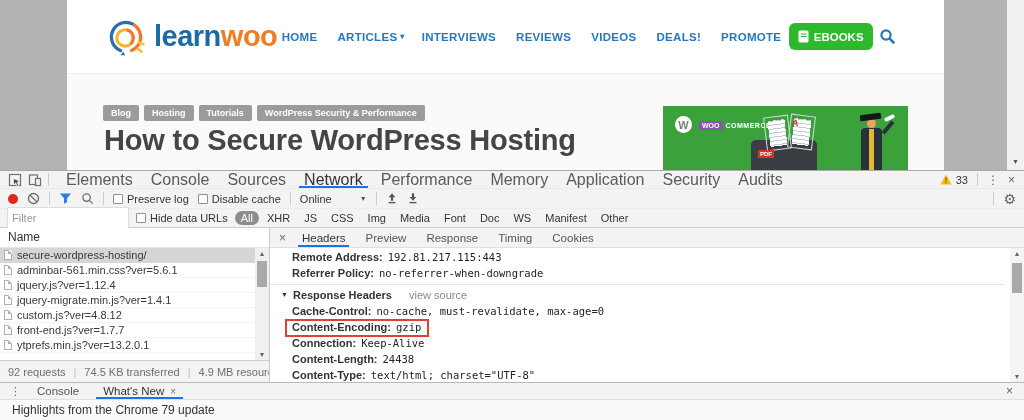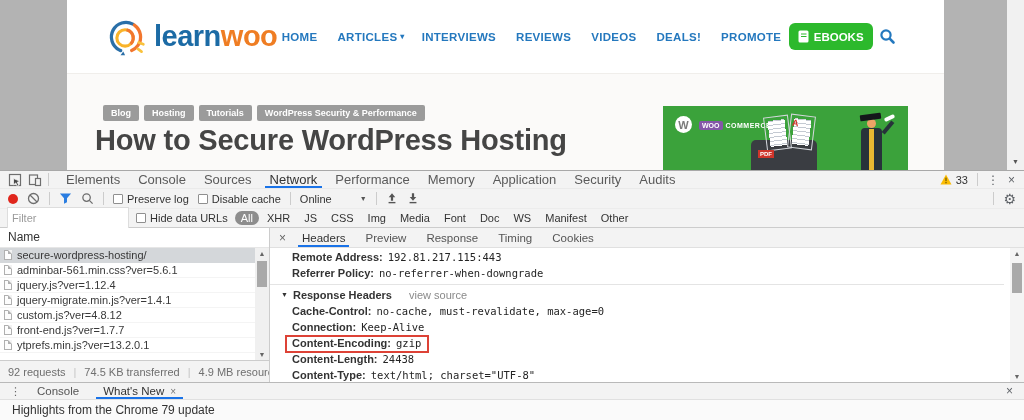--- a/index.html
+++ b/index.html
@@ -17,21 +17,21 @@
   .logo-learn { color:#1c6ba5; } .logo-woo { color:#ef7d23; }
   .main-nav { display:flex; align-items:center; gap:17px; }
   .nav-item { font-size:11.5px; font-weight:bold; color:#2478be; letter-spacing:.3px; cursor:pointer; display:flex; align-items:center; }
   .nav-caret { font-size:8px; margin-left:3px; color:#2478be; }
   .ebooks-btn { background:#2cb92c; border-radius:6px; padding:7px 9px; display:flex; align-items:center; gap:4px; color:#fff; font-size:11.5px; font-weight:bold; cursor:pointer; }
   .search-btn { margin-left:2px; cursor:pointer; display:flex; }
 
   .page-content { height:97px; background:#fbfaf9; border-top:1px solid #f0eeeb; position:relative; }
   .tags { position:absolute; left:36px; top:31px; display:flex; gap:5px; }
   .tag { background:#9b9b9b; color:#fff; font-size:9px; font-weight:bold; padding:3px 8px; border-radius:2px; white-space:nowrap; }
-  .article-title { position:absolute; left:28px; top:50px; font-size:29px; font-weight:bold; color:#454545; letter-spacing:-0.2px; white-space:nowrap; }
+  .article-title { position:absolute; left:37px; top:50px; font-size:29px; font-weight:bold; color:#454545; letter-spacing:-0.2px; white-space:nowrap; }
 
   
   .banner { position:absolute; left:596px; top:32px; width:245px; height:65px; background:#3ba23b; overflow:hidden; cursor:pointer; }
   .wp-badge { position:absolute; left:12px; top:10px; width:17px; height:17px; border-radius:50%; background:#fff; color:#7b7b7b; font-size:11px; font-weight:bold; display:flex; align-items:center; justify-content:center; }
   .woo-line { position:absolute; left:36px; top:15px; display:flex; gap:3px; align-items:center; }
   .woo-pill { background:#8457a8; color:#fff; font-size:7px; font-weight:bold; padding:1px 3px; border-radius:2px; }
   .commerce-txt { color:#fff; font-size:7px; font-weight:bold; letter-spacing:.5px; }
   .tablet { position:absolute; left:88px; top:34px; width:66px; height:31px; background:#3a3d42; border-radius:5px 5px 0 0; }
   .bpage { position:absolute; width:25px; height:34px; background:#fff; border:1px solid #d5d8dd;
            background-image:repeating-linear-gradient(#fff 0 3px, #c4cad2 3px 4px); background-clip:content-box; padding:3px; }
@@ -52,21 +52,21 @@
   .browser-scrollbar .arr { position:absolute; bottom:5px; left:0; right:0; text-align:center; font-size:7px; color:#555; }
 
   
   .devtools { position:absolute; left:0; top:170px; width:1024px; height:250px; background:#f3f3f3; border-top:1px solid #a8a8a8; }
   .icon { display:inline-flex; align-items:center; justify-content:center; }
   .tool-divider { width:1px; height:13px; background:#ccc; }
 
   .dt-tabbar { height:18px; display:flex; align-items:stretch; border-bottom:1px solid #eaeaea; padding-left:4px; }
   .dt-icons { display:flex; align-items:center; gap:6px; padding:0 4px; }
   .dt-tabs { display:flex; align-items:stretch; margin-left:4px; }
-  .dt-tab { padding:0 9px; font-size:13px; color:#5a5a5a; display:flex; align-items:center; position:relative; cursor:pointer; white-space:nowrap; }
+  .dt-tab { padding:0 9px; font-size:16px; color:#5a5a5a; display:flex; align-items:center; position:relative; cursor:pointer; white-space:nowrap; }
   .dt-tab.active { color:#333; }
   .dt-tab.active::after { content:""; position:absolute; left:4px; right:4px; bottom:0; height:2px; background:#1a73e8; }
   .dt-tabbar-right { margin-left:auto; display:flex; align-items:center; gap:9px; padding-right:9px; }
   .warn-badge { display:flex; align-items:flex-start; gap:4px; font-size:11px; color:#333; cursor:pointer; }
   .glyph-btn { color:#5f6368; font-size:12px; cursor:pointer; line-height:1; }
 
   .dt-toolbar { height:20px; display:flex; align-items:center; gap:9px; padding:0 8px; border-bottom:1px solid #ececec; }
   .record-dot { width:10px; height:10px; border-radius:50%; background:#e0261c; cursor:pointer; }
   .check-group { display:flex; align-items:center; gap:4px; cursor:pointer; }
   .checkbox { width:10px; height:10px; border:1px solid #8f8f8f; background:#fff; border-radius:1px; }
@@ -470,25 +470,25 @@
           <span>Response Headers</span>
           <span class="view-source">view source</span>
         </div>
         <div>
 
             <div class="hdr-row">
               <span class="hl-wrap"><span class="hdr-key">Cache-Control:</span><span class="hdr-val">no-cache, must-revalidate, max-age=0</span></span>
             </div>
 
             <div class="hdr-row">
+              <span class="hl-wrap highlighted"><span class="hdr-key">Content-Encoding:</span><span class="hdr-val">gzip</span></span>
+            </div>
+
+            <div class="hdr-row">
               <span class="hl-wrap"><span class="hdr-key">Connection:</span><span class="hdr-val">Keep-Alive</span></span>
-            </div>
-
-            <div class="hdr-row">
-              <span class="hl-wrap highlighted"><span class="hdr-key">Content-Encoding:</span><span class="hdr-val">gzip</span></span>
             </div>
 
             <div class="hdr-row">
               <span class="hl-wrap"><span class="hdr-key">Content-Length:</span><span class="hdr-val">24438</span></span>
             </div>
 
             <div class="hdr-row">
               <span class="hl-wrap"><span class="hdr-key">Content-Type:</span><span class="hdr-val">text/html; charset="UTF-8"</span></span>
             </div>
           </div>

